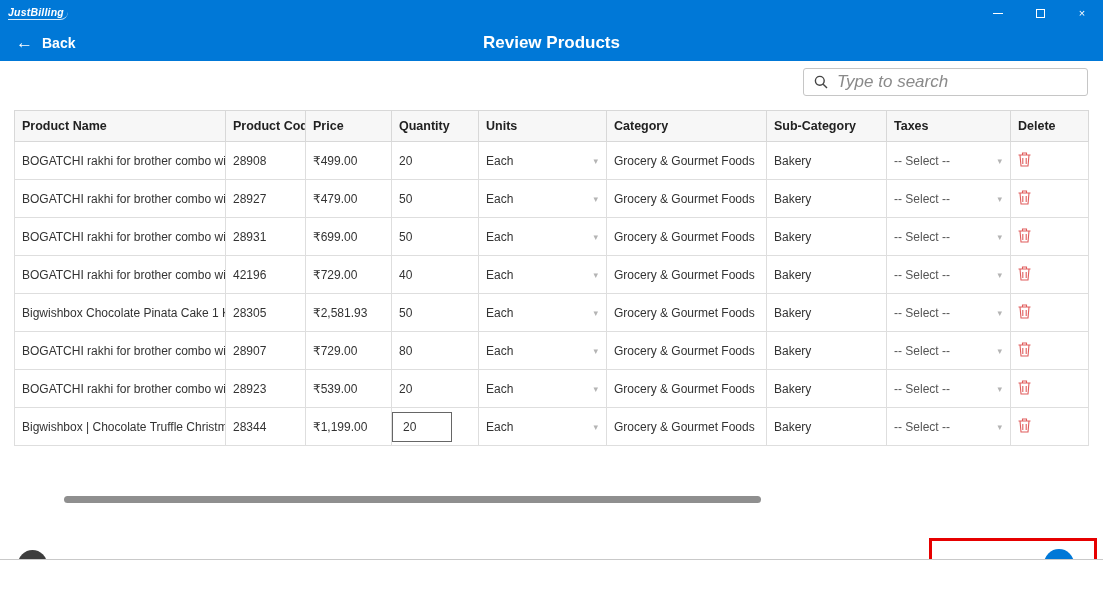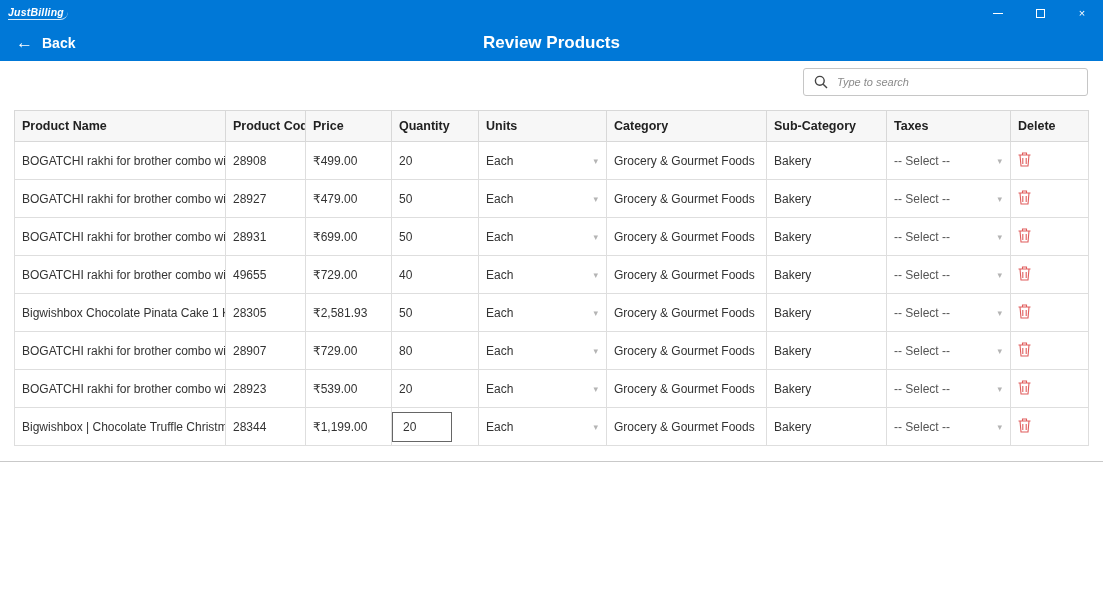--- a/index.html
+++ b/index.html
@@ -1,36 +1,36 @@
 <!DOCTYPE html>
 <html style="--accent: #0078d7; --danger: #e05c5c; --annotation: #e60000;"><head>
 <meta charset="utf-8">
 <style>
   *{margin:0;padding:0;box-sizing:border-box}
   html,body{background:#fff}
   body{font-family:"Liberation Sans","DejaVu Sans",sans-serif}
-  .win{position:relative;width:1103px;height:462px;background:#fff;overflow:hidden;border-bottom:1px solid #c9c9c9}
+  .win{position:relative;width:1103px;height:560px;background:#fff;overflow:hidden;border-bottom:1px solid #c9c9c9}
 
   
   .titlebar{position:absolute;top:0;left:0;right:0;height:26px;background:var(--accent);display:flex;align-items:center;color:#fff}
   .logo{font-style:italic;font-weight:bold;font-size:10.5px;margin-left:8px;letter-spacing:.2px;border-bottom:1px solid rgba(255,255,255,.85);border-radius:0 0 8px 0;padding:0 4px 1px 0}
   .wcontrols{margin-left:auto;display:flex;height:100%}
   .wc{width:42px;height:100%;display:flex;align-items:center;justify-content:center;font-size:11px;color:#fff;cursor:default}
   .min-glyph{width:10px;height:1px;background:#fff;display:block}
   .max-glyph{width:9px;height:9px;border:1px solid #fff;display:block}
 
   
   .appbar{position:absolute;top:26px;left:0;right:0;height:35px;background:var(--accent);color:#fff}
   .back{position:absolute;left:16px;top:8px;display:flex;align-items:center;gap:9px;font-size:14px;font-weight:700;cursor:pointer}
   .back-arrow{font-size:17px;font-weight:400;line-height:1}
   .title{position:absolute;left:0;right:0;top:7px;text-align:center;font-size:17px;font-weight:600}
 
   
   .searchbox{position:absolute;top:68px;right:15px;width:285px;height:28px;border:1px solid #c6c6c6;border-radius:3px;display:flex;align-items:center;padding:0 10px;gap:9px;background:#fff}
-  .searchinput{border:none;outline:none;flex:1;font-size:11px;color:#c2410c;font-family:inherit;background:transparent}
+  .searchinput{border:none;outline:none;flex:1;font-size:17px;color:#c2410c;font-family:inherit;background:transparent}
   .searchinput::placeholder{color:#8a8a8a;font-style:italic}
 
   
   table.grid{position:absolute;top:110px;left:14px;border-collapse:collapse;table-layout:fixed;width:1074px;background:#fff}
   .grid th{background:#f7f7f7;font-size:12.5px;font-weight:700;color:#222;text-align:left;padding:0 7px;height:31px;border:1px solid #d8d8d8;overflow:hidden;white-space:nowrap}
   .grid td{font-size:12px;color:#333;padding:0 7px;height:38px;border:1px solid #dedede;overflow:hidden;white-space:nowrap;background:#fff;vertical-align:middle}
   th.c-del,td.t-del{text-align:left}
   .t-name{color:#444}
   .t-units,.t-tax{position:relative;padding-right:22px}
   .chev{position:absolute;right:8px;top:50%;transform:translateY(-52%);color:#b4b4b4;font-size:9px}
@@ -157,21 +157,21 @@
         <td class="t-tax"><span class="sel">-- Select --</span><span class="chev">▾</span></td>
         <td class="t-del"><span class="trash">
               <svg width="13" height="15" viewBox="0 0 13 15">
                 <path d="M0.5 3h12 M4.5 3V1h4v2 M2 3l1 11h7l1-11 M4.8 6v6 M8.2 6v6" fill="none" stroke="currentColor" stroke-width="1.1"></path>
               </svg>
             </span></td>
       </tr>
 
       <tr>
         <td class="t-name">BOGATCHI rakhi for brother combo wi...</td>
-        <td>49655</td>
+        <td>42196</td>
         <td>₹729.00</td>
         <td><span>40</span></td>
         <td class="t-units"><span>Each</span><span class="chev">▾</span></td>
         <td>Grocery &amp; Gourmet Foods</td>
         <td>Bakery</td>
         <td class="t-tax"><span class="sel">-- Select --</span><span class="chev">▾</span></td>
         <td class="t-del"><span class="trash">
               <svg width="13" height="15" viewBox="0 0 13 15">
                 <path d="M0.5 3h12 M4.5 3V1h4v2 M2 3l1 11h7l1-11 M4.8 6v6 M8.2 6v6" fill="none" stroke="currentColor" stroke-width="1.1"></path>
               </svg>

